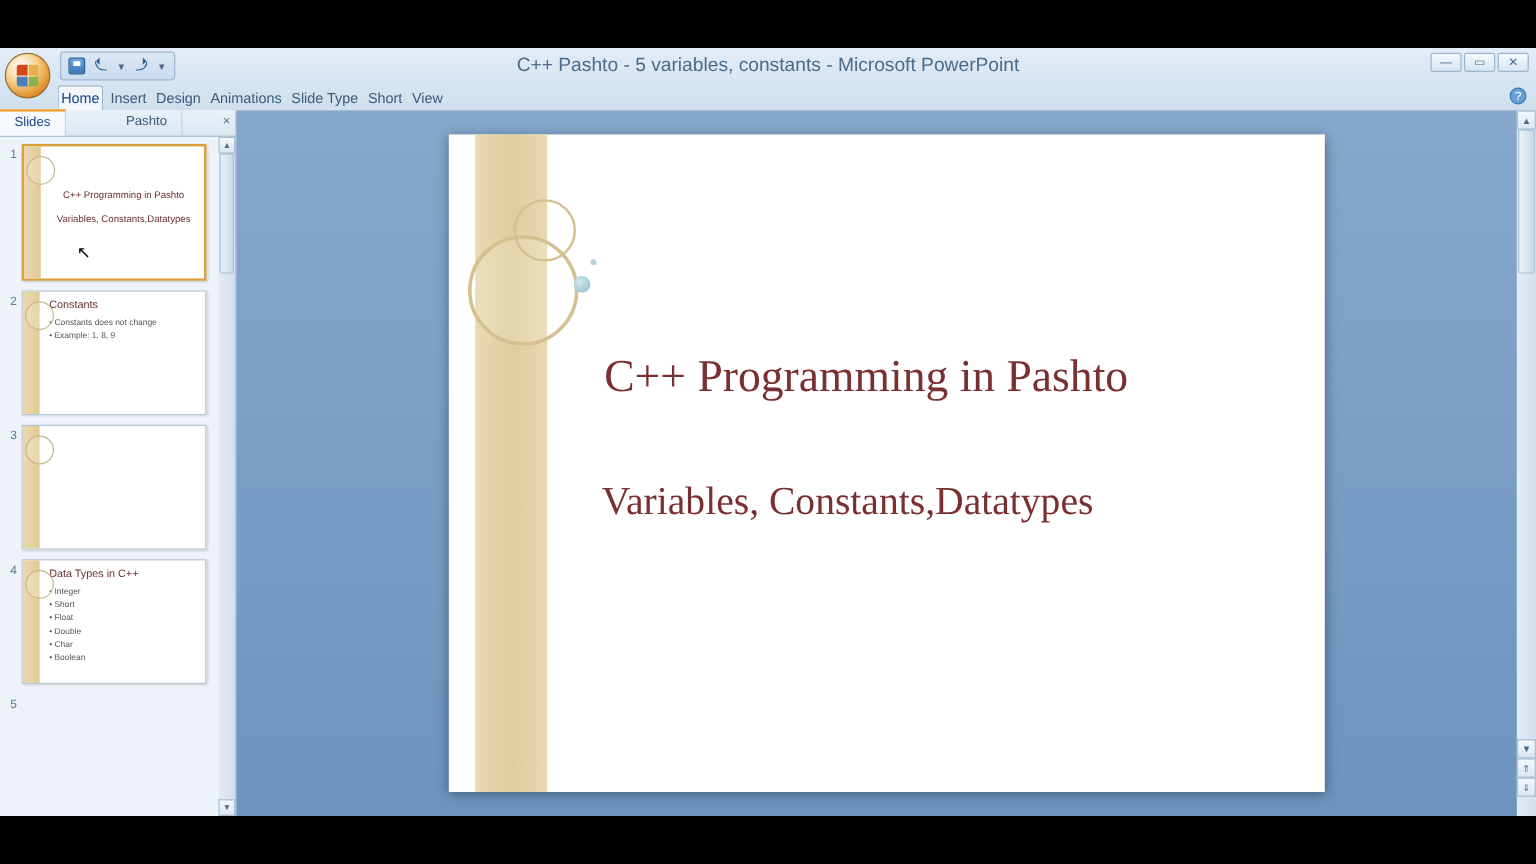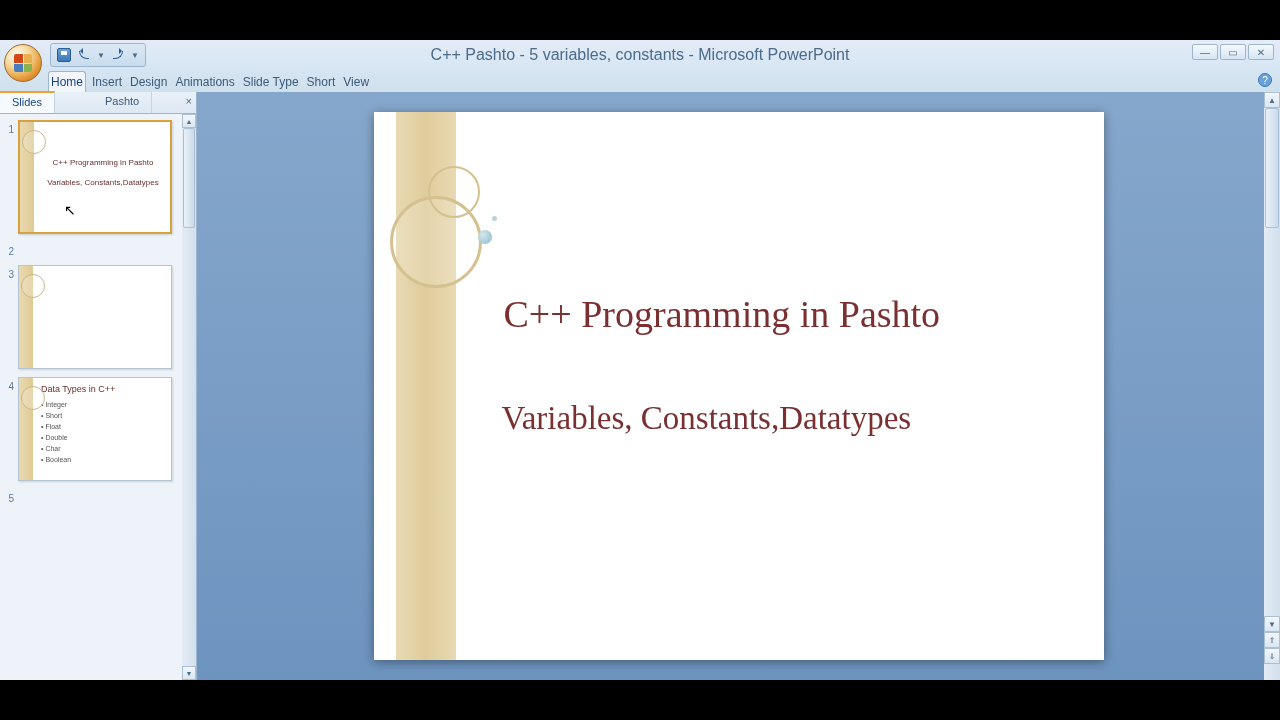--- a/index.html
+++ b/index.html
@@ -140,20 +140,28 @@
               <div class="thumb-body">
                 <div>C++ Programming in Pashto</div>
                 <div style="margin-top:10px">Variables, Constants,Datatypes</div>
               </div>
               <div class="cursor">↖</div>
             </div>
           </div>
 
           <div class="thumb-row">
             <div class="thumb-num">2</div>
+            <div class="thumb thumb-generic">
+              <div class="thumb-strip"></div>
+              <div class="thumb-body">
+                <div class="t-title">Constants</div>
+                <div class="t-line">• Constants does not change</div>
+                <div class="t-line">• Example: 1, 8, 9</div>
+              </div>
+            </div>
           </div>
 
           <div class="thumb-row">
             <div class="thumb-num">3</div>
             <div class="thumb thumb-generic">
               <div class="thumb-strip"></div>
             </div>
           </div>
 
           <div class="thumb-row">

